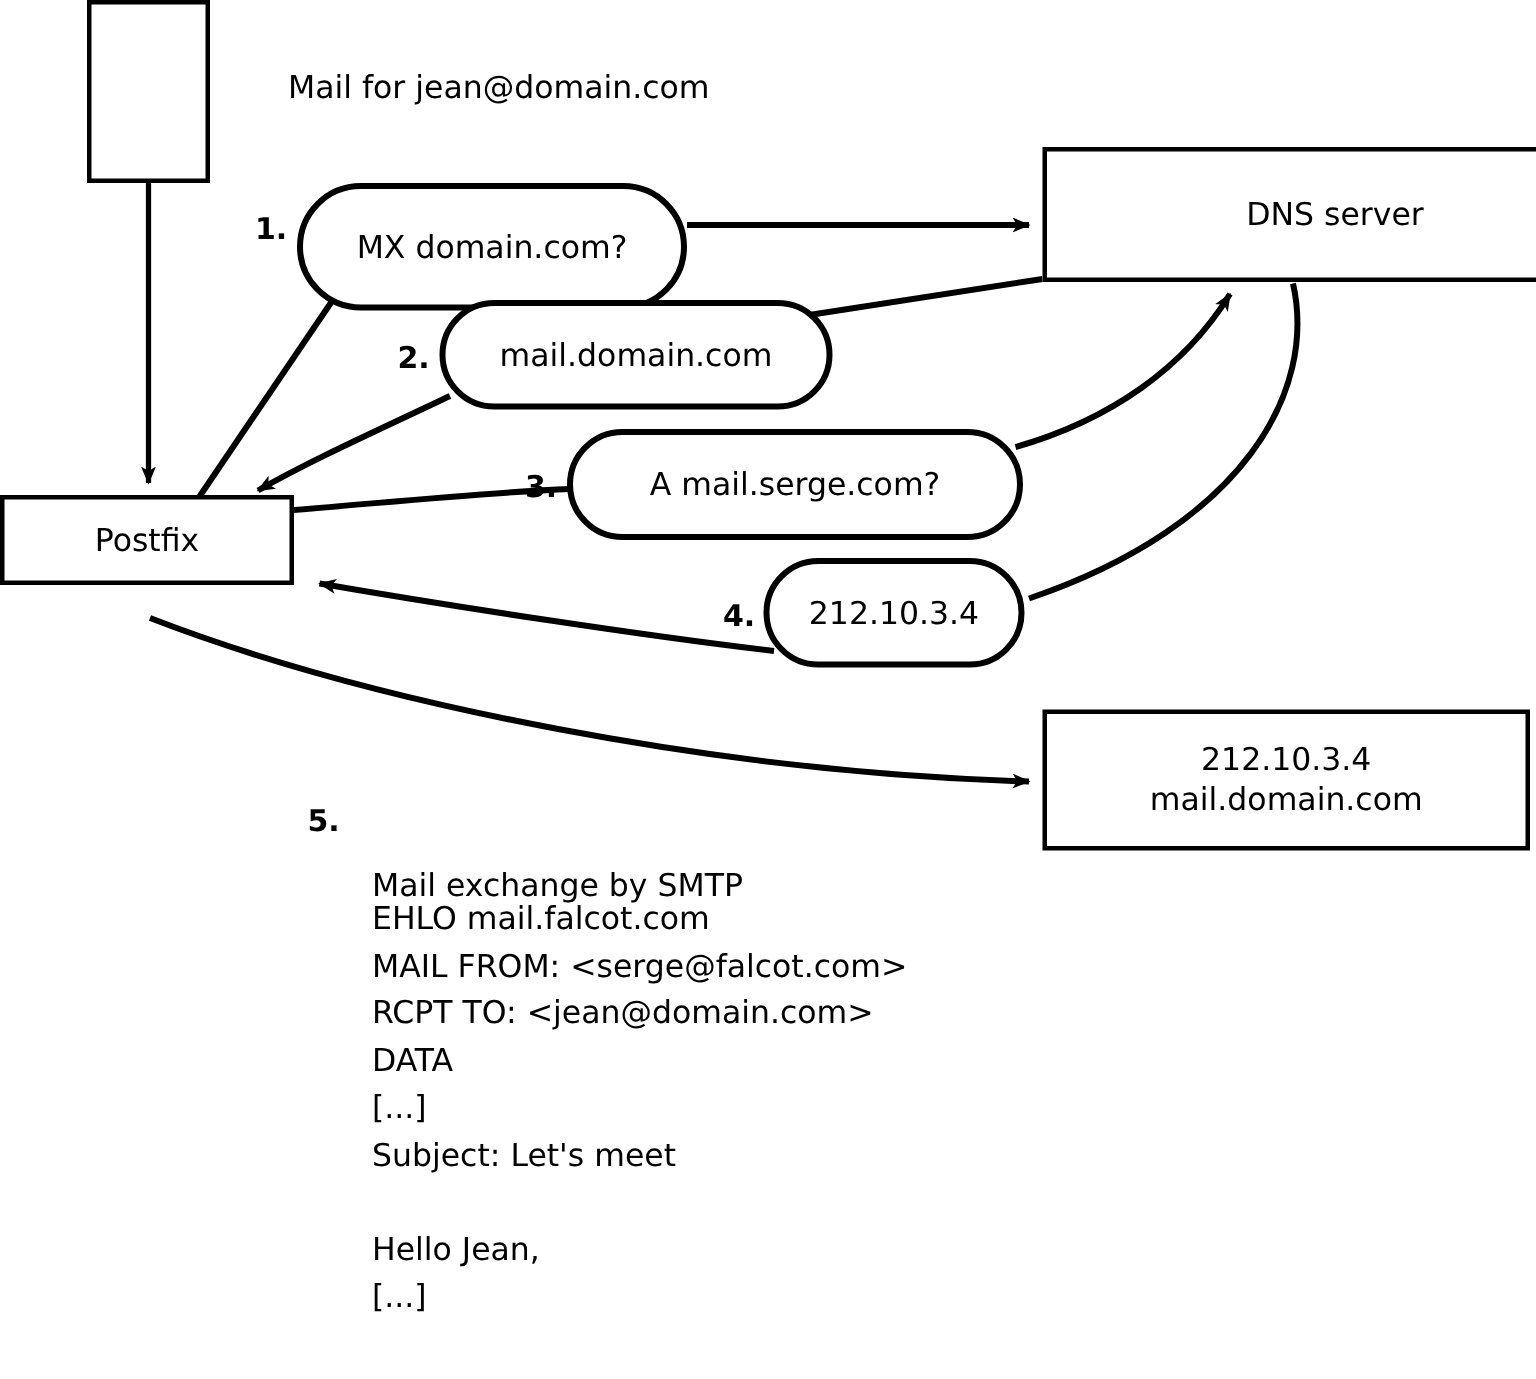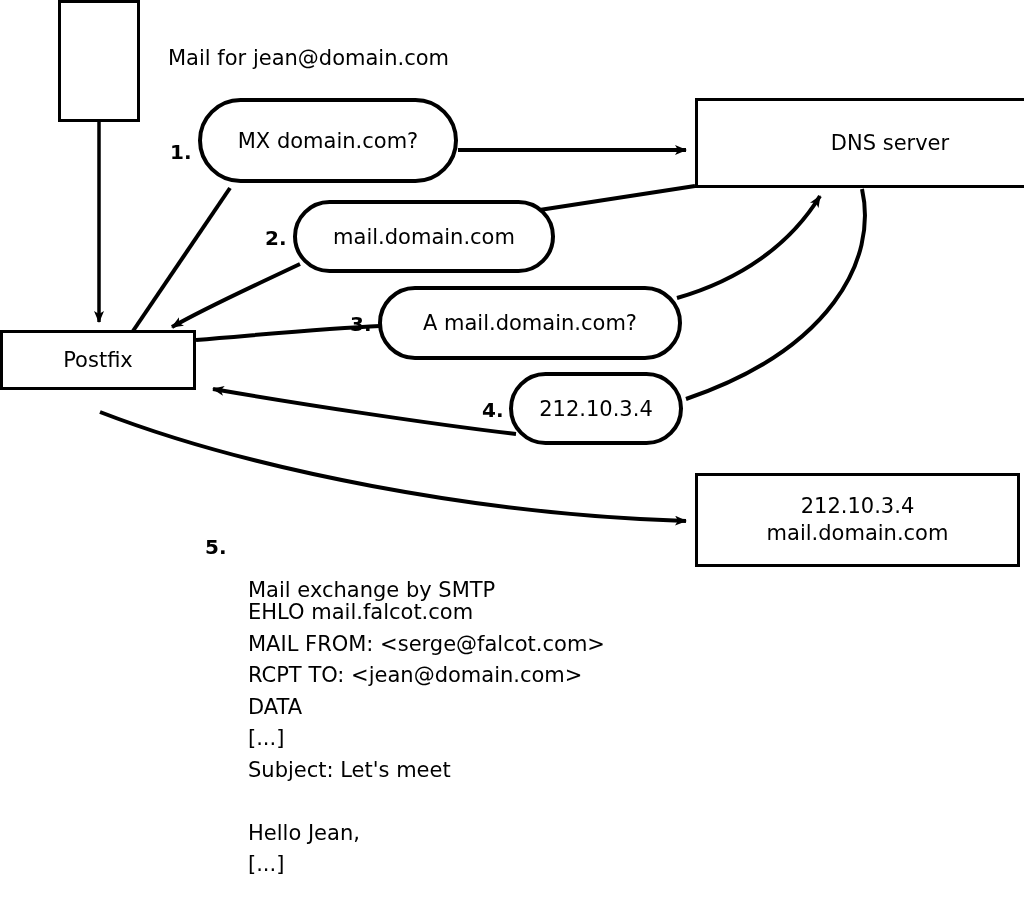--- a/index.html
+++ b/index.html
@@ -56,20 +56,21 @@
     font-weight: bold;
     color: #000000;
     z-index: 5;
   }
   .plain-text {
     position: absolute;
     font-size: 21px;
     color: #000000;
     white-space: nowrap;
     z-index: 5;
+    margin-left: 24px;
   }
   .step5-label {
     position: absolute;
     font-size: 21px;
     color: #000000;
     white-space: nowrap;
     z-index: 5;
   }
   .transcript {
     position: absolute;
@@ -126,28 +127,28 @@
   <div class="node-box" style="left:695px; top:473px; width:325px; height:94px; flex-direction:column;">
     <span>212.10.3.4</span>
     <span>mail.domain.com</span>
   </div>
 
   <div class="step-num" style="left:170px; top:140px;">1.</div>
   <div class="step-num" style="left:265px; top:226px;">2.</div>
   <div class="step-num" style="left:350px; top:312px;">3.</div>
   <div class="step-num" style="left:482px; top:398px;">4.</div>
 
-  <div class="bubble" style="left:198px; top:98px; width:260px; height:85px;">
+  <div class="bubble" style="left:198px; top:122px; width:260px; height:85px;">
     <span>MX domain.com?</span>
   </div>
   <div class="bubble" style="left:293px; top:200px; width:262px; height:73px;">
     <span>mail.domain.com</span>
   </div>
   <div class="bubble" style="left:378px; top:286px; width:304px; height:74px;">
-    <span>A mail.domain.com?</span>
+    <span>A mail.serge.com?</span>
   </div>
   <div class="bubble" style="left:509px; top:372px; width:174px; height:73px;">
     <span>212.10.3.4</span>
   </div>
 
   <div class="step-num" style="left:205px; top:535px;">5.</div>
   <div class="step5-label" style="left:248px; top:534px;margin-top:44px;">Mail exchange by SMTP</div>
 
   <div class="transcript" style="left:248px; top:597px;">EHLO mail.falcot.com
 MAIL FROM: &lt;serge@falcot.com&gt;

